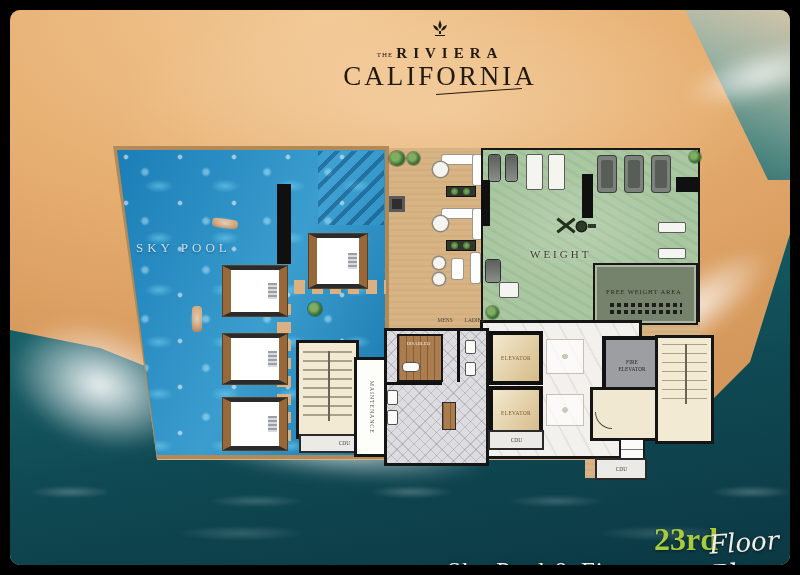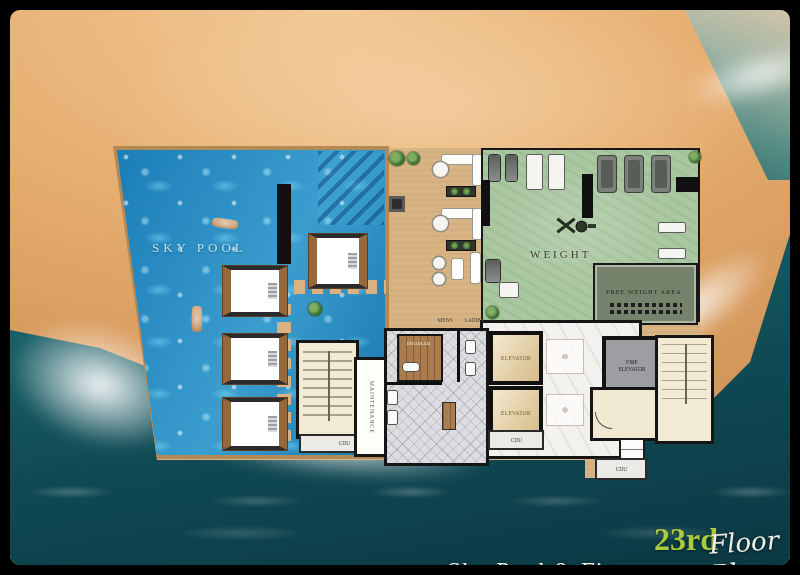--- a/index.html
+++ b/index.html
@@ -102,20 +102,37 @@
 
   <div class="bg-sand"></div>
   <div class="bg-ocean"></div>
   <div class="bg-ocean-tr"></div>
   <div class="foam" style="left:-40px;top:290px;width:260px;height:170px;transform:rotate(18deg);"></div>
   <div class="foam" style="left:110px;top:395px;width:430px;height:85px;transform:rotate(5deg);opacity:.8;"></div>
   <div class="foam" style="left:560px;top:255px;width:250px;height:85px;transform:rotate(-36deg);opacity:.85;"></div>
   <div class="foam" style="left:640px;top:30px;width:220px;height:70px;transform:rotate(-16deg);opacity:.8;"></div>
   <div class="streaks"></div>
 
+  <div class="logo">
+    <svg width="22" height="20" viewBox="0 0 22 20">
+      <g fill="#221a11">
+        <path d="M11 0 C12 4 14 5 11 9 C8 5 10 4 11 0 Z"></path>
+        <path d="M4 5 C8 6 9 8 10 11 C6 10 5 8 4 5 Z"></path>
+        <path d="M18 5 C14 6 13 8 12 11 C16 10 17 8 18 5 Z"></path>
+        <rect x="10" y="11" width="2" height="3"></rect>
+        <rect x="6" y="15" width="10" height="1"></rect>
+      </g>
+    </svg>
+    <div class="row2">
+      <span class="the">THE</span>
+      <span class="riviera">RIVIERA</span>
+    </div>
+    <div class="california">CALIFORNIA</div>
+    <div class="swash"></div>
+  </div>
 
   <div class="abs deck" style="left:105px;top:138px;width:585px;height:335px;
        clip-path:polygon(0px 0px,585px 0px,585px 292px,528px 292px,528px 330px,470px 330px,470px 312px,42px 312px);"></div>
 
   <div class="abs" style="left:103px;top:136px;width:276px;height:313px;background:#b28a58;
        clip-path:polygon(0px 0px,276px 0px,276px 313px,44px 313px);"></div>
   <div class="abs pool-water" style="left:107px;top:140px;width:268px;height:305px;
        clip-path:polygon(0px 0px,268px 0px,268px 305px,40px 305px);"></div>
   <div class="abs" style="left:308px;top:141px;width:66px;height:74px;opacity:.8;
        background:repeating-linear-gradient(135deg,rgba(8,55,105,.5) 0 4px,rgba(90,190,230,.15) 4px 12px);"></div>
@@ -132,21 +149,21 @@
   <div class="cabana" style="left:213px;top:324px;width:48px;height:42px;">
         <span class="towel"></span>
       </div>
   <div class="cabana" style="left:213px;top:388px;width:48px;height:44px;">
         <span class="towel"></span>
       </div>
 
   <div class="swimmer" style="left:202px;top:209px;width:26px;height:9px;transform:rotate(8deg);"></div>
   <div class="swimmer" style="left:182px;top:296px;width:10px;height:26px;"></div>
 
-  <div class="roomlabel" style="left:142px;top:230px;font-size:13px;letter-spacing:4px;color:rgba(228,242,248,.85);text-shadow:0 1px 2px rgba(0,40,70,.5);">SKY POOL</div>
+  <div class="roomlabel" style="left:126px;top:230px;font-size:13px;letter-spacing:4px;color:rgba(228,242,248,.85);text-shadow:0 1px 2px rgba(0,40,70,.5);">SKY POOL</div>
 
   <div class="plant" style="left:379px;top:141px;width:16px;height:15px;"></div>
   <div class="plant" style="left:397px;top:142px;width:13px;height:13px;"></div>
   <div class="plant" style="left:298px;top:292px;width:14px;height:14px;"></div>
   <div class="abs" style="left:379px;top:186px;width:16px;height:16px;background:#2e2e2e;box-shadow:inset 0 0 0 3px #5a5a5a;"></div>
 
   <div class="sofa" style="left:432px;top:145px;width:40px;height:9px;"></div>
   <div class="sofa" style="left:463px;top:145px;width:9px;height:30px;"></div>
   <div class="table-round" style="left:423px;top:152px;width:15px;height:15px;"></div>
   <div class="planterbox" style="left:437px;top:177px;width:28px;height:9px;">

